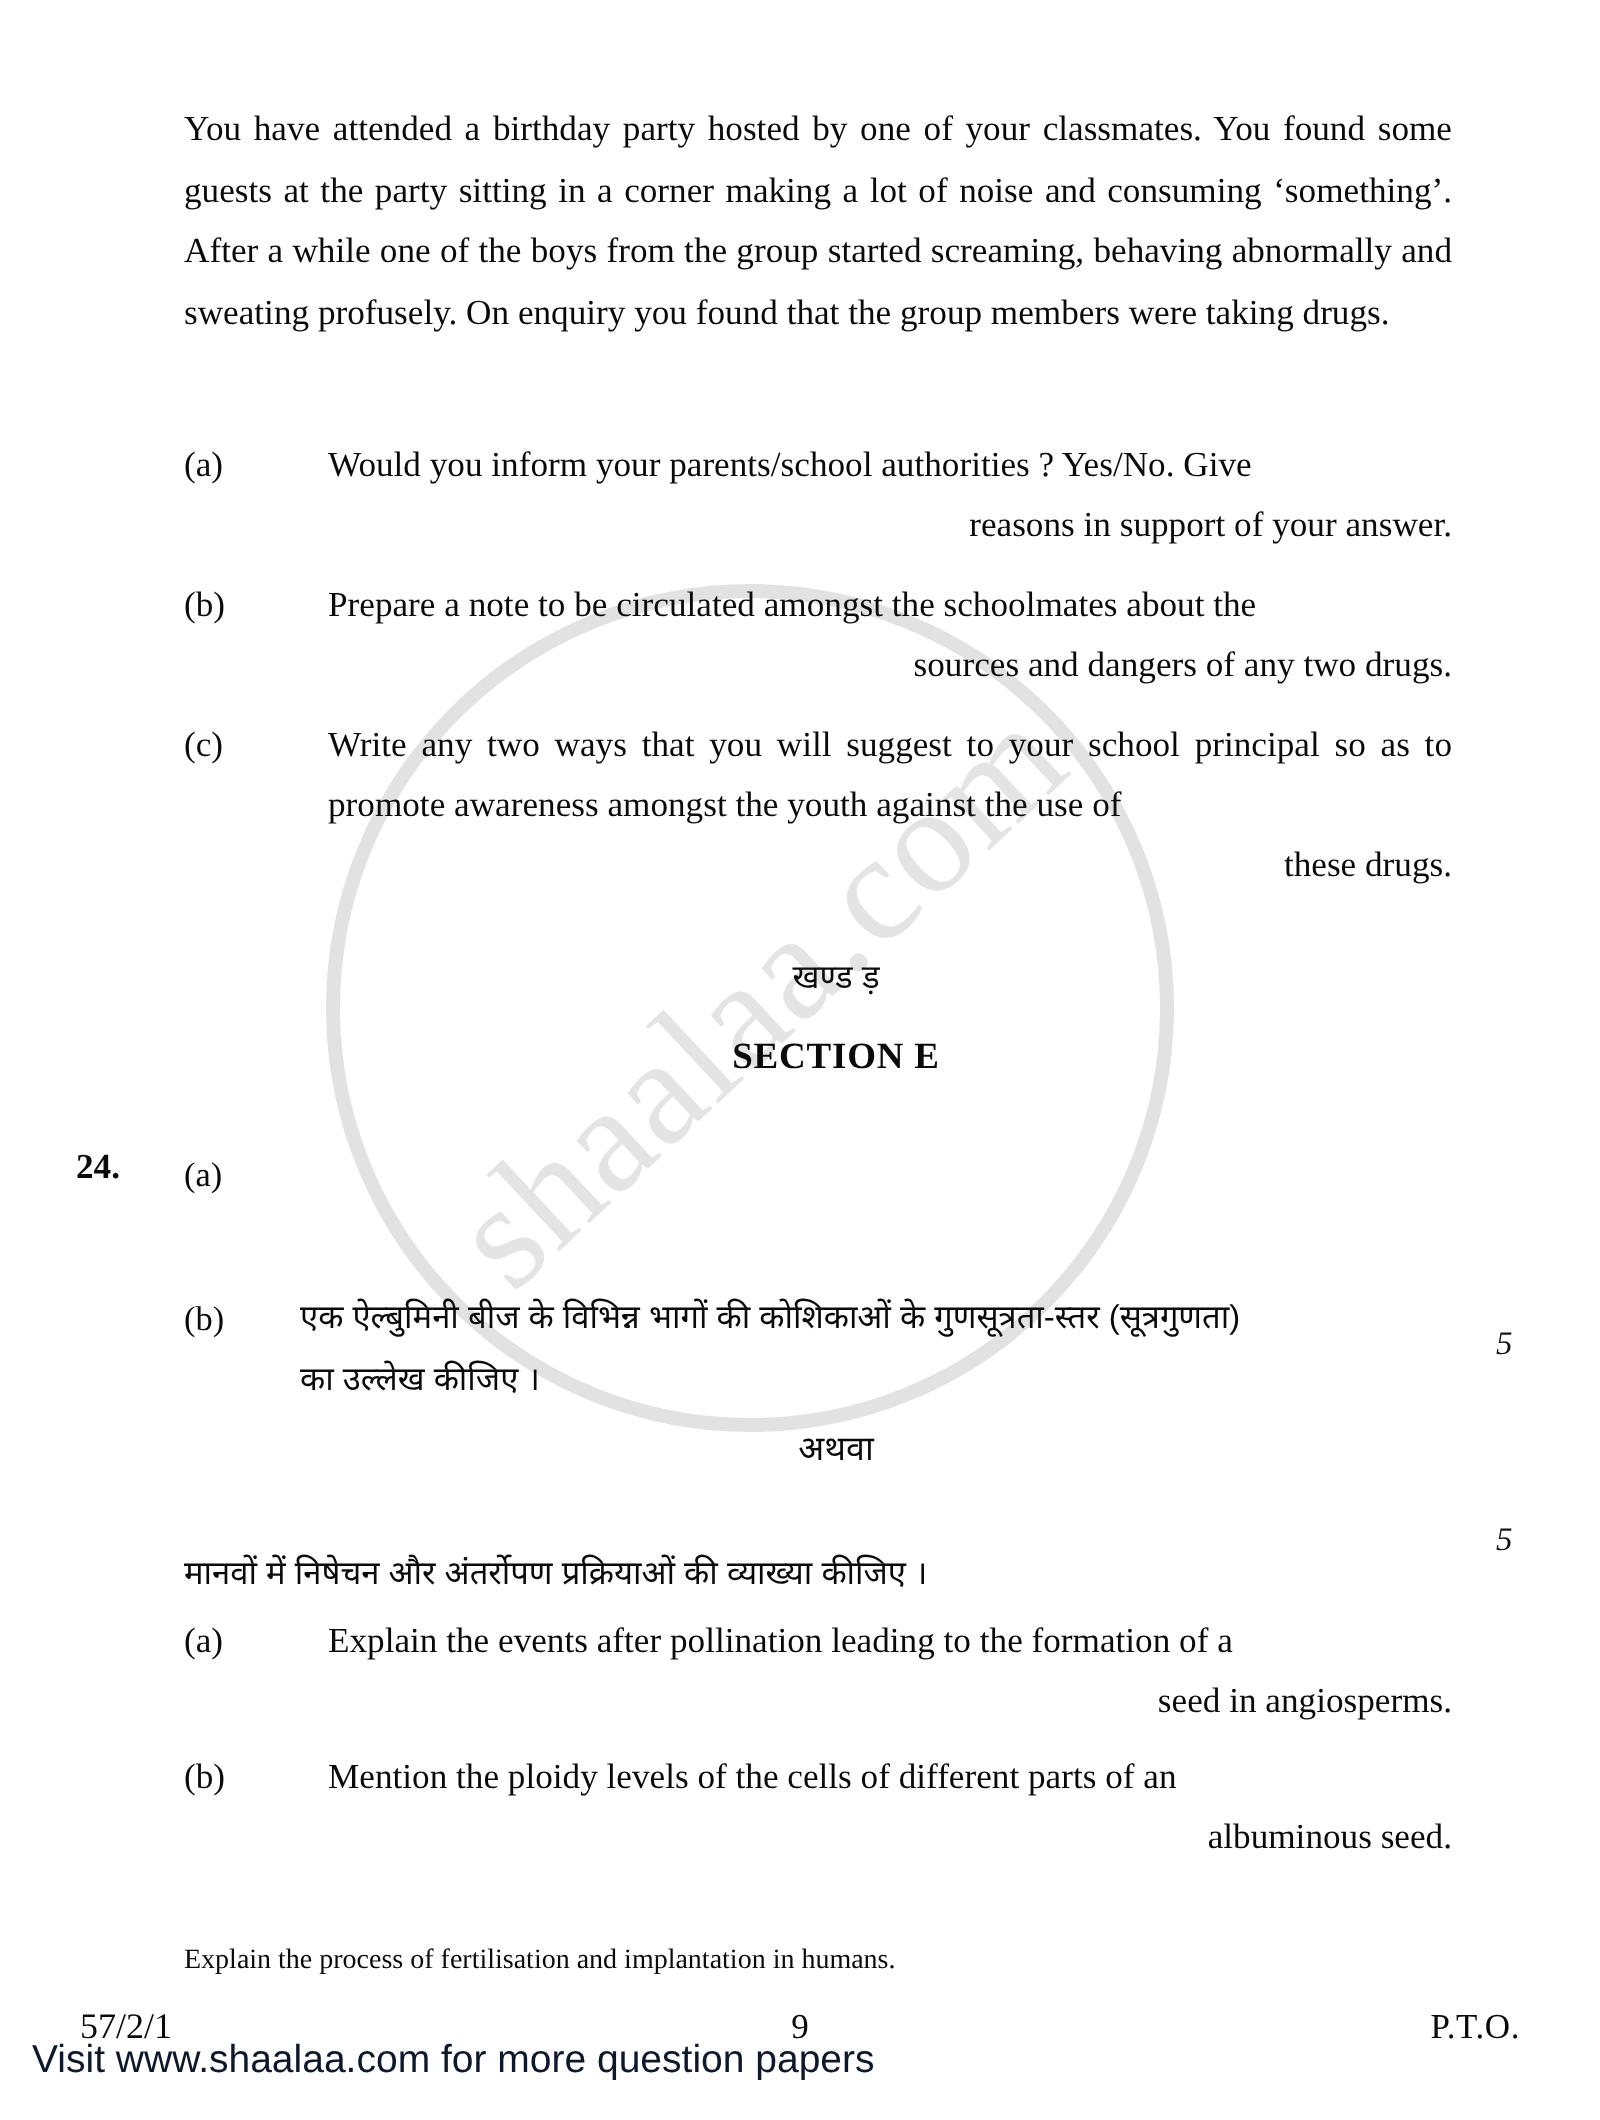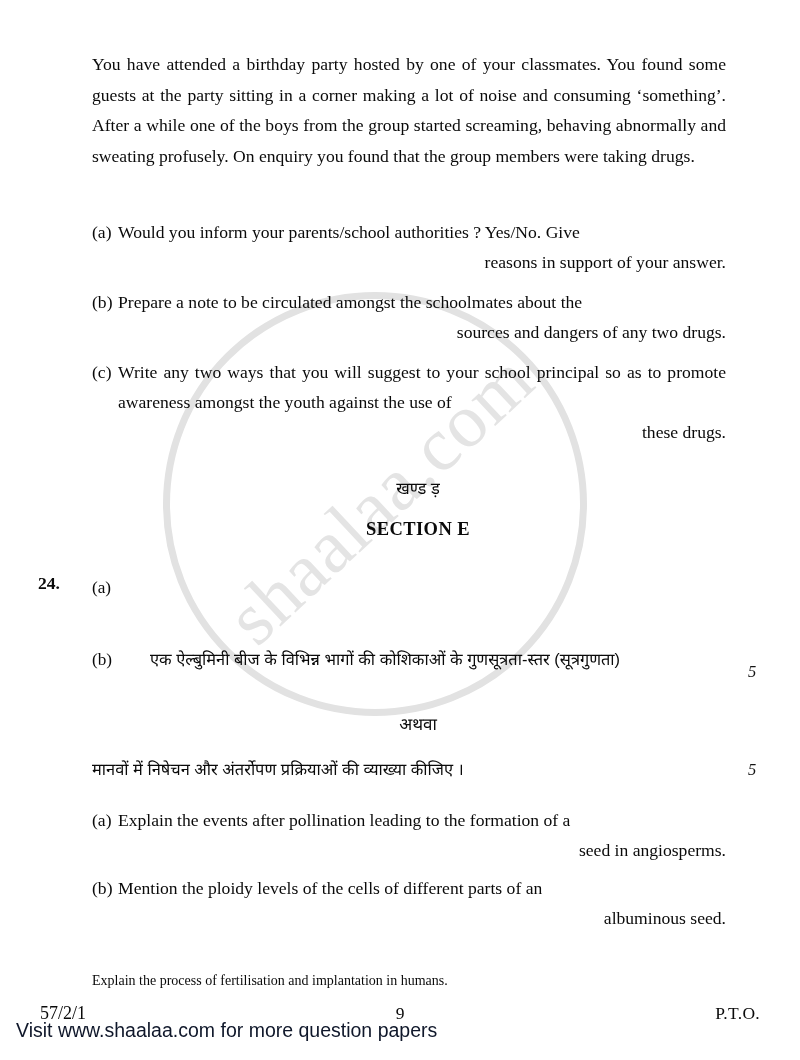--- a/index.html
+++ b/index.html
@@ -81,21 +81,21 @@
     line-height: 30px;
   }
   .qitem .lbl {
     position: absolute;
     left: 0;
     top: 0;
     width: 46px;
   }
   .qitem .body {
     display: block;
-    margin-left: 26px;
+    margin-left: 72px;
     text-align: justify;
     text-justify: inter-word;
   }
   .qitem .body .lastline {
     display: block;
     text-align: right;
   }
 
   .eng-a { left: 92px; top: 217px;  width: 634px; }
   .eng-b { left: 92px; top: 287px;  width: 634px; }
@@ -164,21 +164,21 @@
     display: block;
     text-align: left;
   }
 
   .hin-a { left: 92px; top: 572px; width: 634px; }
   .hin-b { left: 92px; top: 644px; width: 634px; }
 
   #hindi-or-line {
     position: absolute;
     left: 92px;
-    top: 755px;
+    top: 773px;
     width: 634px;
     font-family: "Liberation Sans", "DejaVu Sans", sans-serif;
     font-size: 16.4px;
     line-height: 28px;
   }
 
   .eng2-a { left: 92px; top: 805px; width: 634px; }
   .eng2-b { left: 92px; top: 873px; width: 634px; }
 
   #eng-or-line {
@@ -278,20 +278,21 @@
   <div class="hqitem hin-a">
     <span class="lbl">(a)</span>
     <span class="body">
     </span>
   </div>
 
   <div class="hqitem hin-b">
     <span class="lbl">(b)</span>
     <span class="body">
       <span>एक ऐल्बुमिनी बीज के विभिन्न भागों की कोशिकाओं के गुणसूत्रता-स्तर (सूत्रगुणता)</span>
+      <span class="lastline">का उल्लेख कीजिए ।</span>
     </span>
   </div>
 
   <div class="marks" id="marks-1">5</div>
 
   <div class="centered hindi" id="athava">अथवा</div>
 
   <div id="hindi-or-line">मानवों में निषेचन और अंतर्रोपण प्रक्रियाओं की व्याख्या कीजिए ।</div>
 
   <div class="marks" id="marks-2">5</div>

